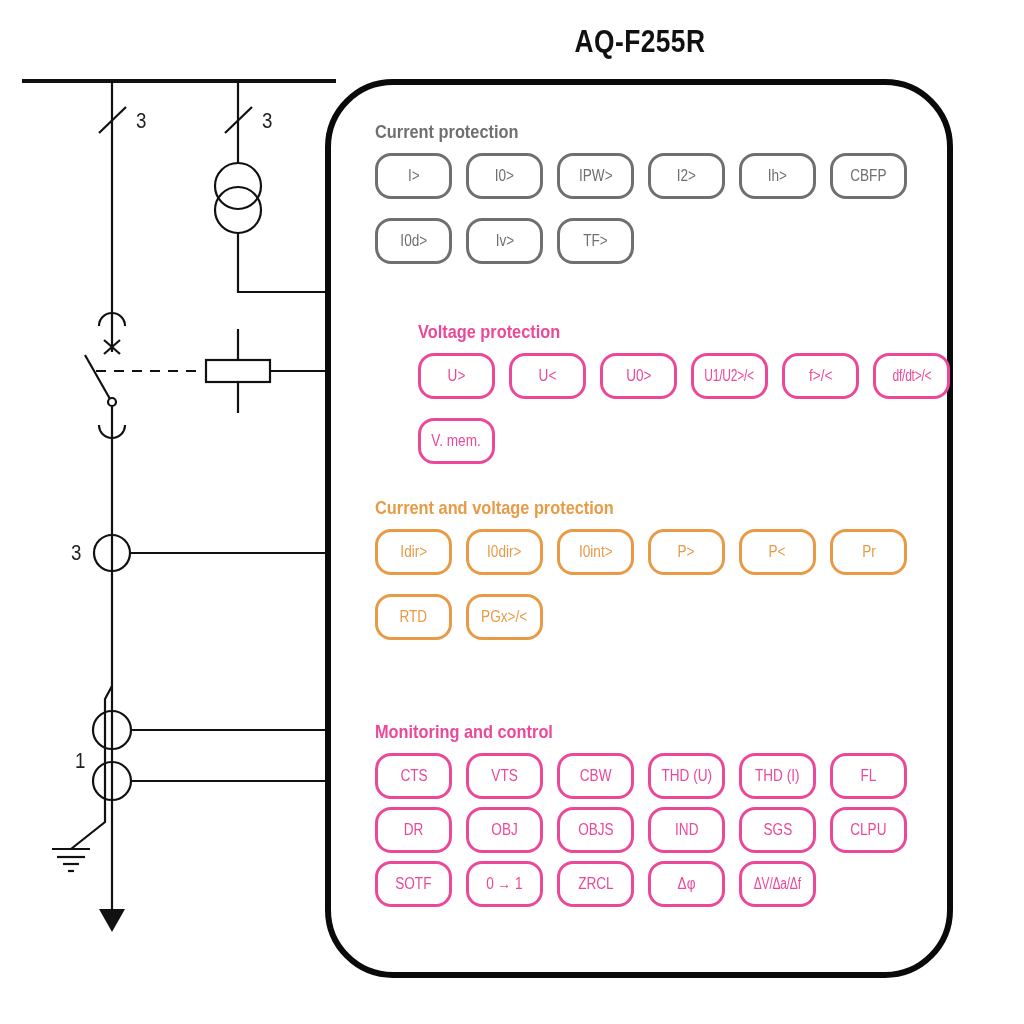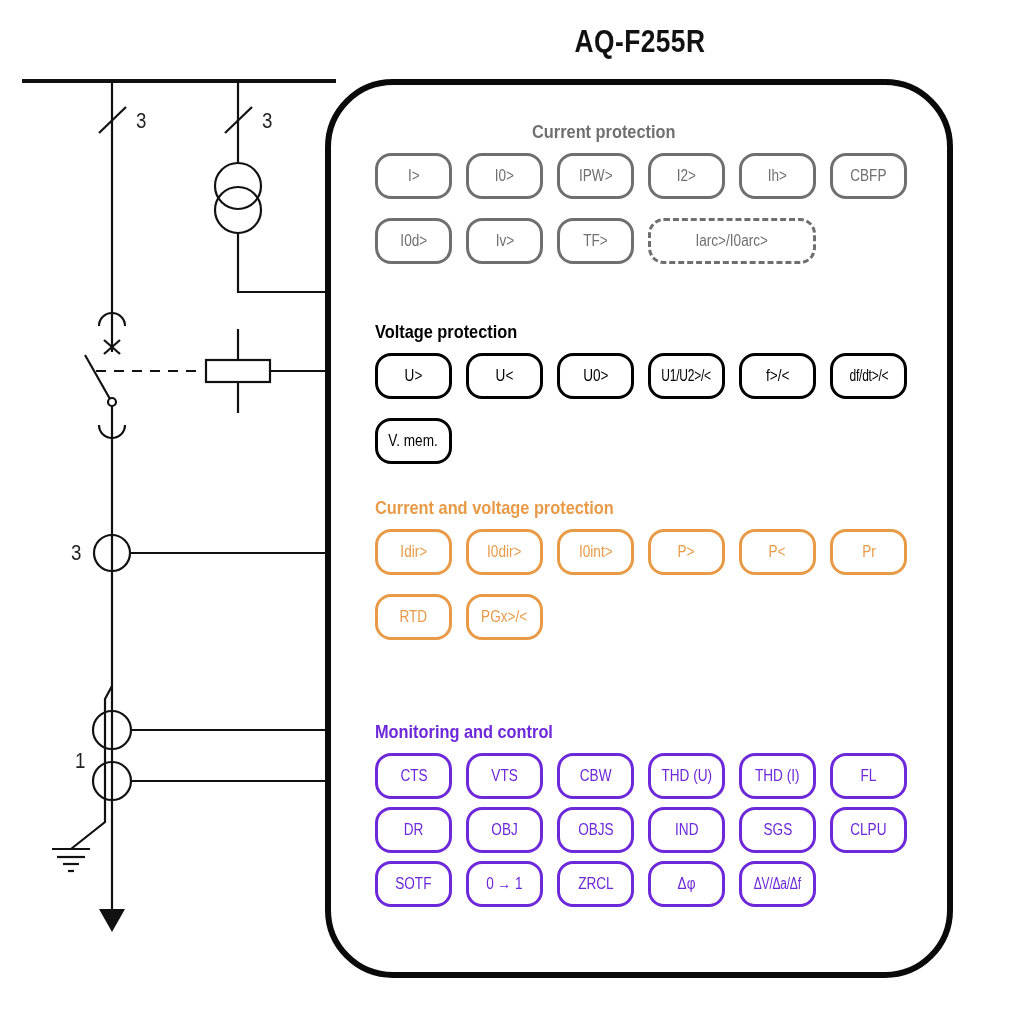--- a/index.html
+++ b/index.html
@@ -84,21 +84,21 @@
 
 <div class="lbl" style="left:135px;top:108px;">3</div>
 <div class="lbl" style="left:261px;top:108px;">3</div>
 <div class="lbl" style="left:70px;top:540px;">3</div>
 <div class="lbl" style="left:74px;top:748px;">1</div>
 
 <div class="title">AQ-F255R</div>
 
 <div class="device"></div>
 
-<div class="group g-current" style="color: rgb(111, 111, 111); text-align: center;">
+<div class="group g-current" style="color: rgb(111, 111, 111);">
   <div class="group-title">Current protection</div>
   <div class="fn-grid">
     <div class="fn">
         <span>I&gt;</span>
       </div>
     <div class="fn">
         <span>I0&gt;</span>
       </div>
     <div class="fn">
         <span>IPW&gt;</span>
@@ -114,27 +114,24 @@
       </div>
     <div class="fn">
         <span>I0d&gt;</span>
       </div>
     <div class="fn">
         <span>Iv&gt;</span>
       </div>
     <div class="fn">
         <span>TF&gt;</span>
       </div>
-    <div class="fn wide">
-        <span>Iarc&gt;/I0arc&gt;</span>
-      </div>
-  </div>
-</div>
-
-<div class="group g-voltage" style="color: #000000;">
+  </div>
+</div>
+
+<div class="group g-voltage" style="color: #ec4899; margin-left: 43px;">
   <div class="group-title">Voltage protection</div>
   <div class="fn-grid">
     <div class="fn">
         <span>U&gt;</span>
       </div>
     <div class="fn">
         <span>U&lt;</span>
       </div>
     <div class="fn">
         <span>U0&gt;</span>
@@ -177,21 +174,21 @@
       </div>
     <div class="fn">
         <span>RTD</span>
       </div>
     <div class="fn">
         <span>PGx&gt;/&lt;</span>
       </div>
   </div>
 </div>
 
-<div class="group g-mon" style="color: #6d28d9;">
+<div class="group g-mon" style="color: #ec4899;">
   <div class="group-title">Monitoring and control</div>
   <div class="fn-grid">
     <div class="fn">
         <span>CTS</span>
       </div>
     <div class="fn">
         <span>VTS</span>
       </div>
     <div class="fn">
         <span>CBW</span>

